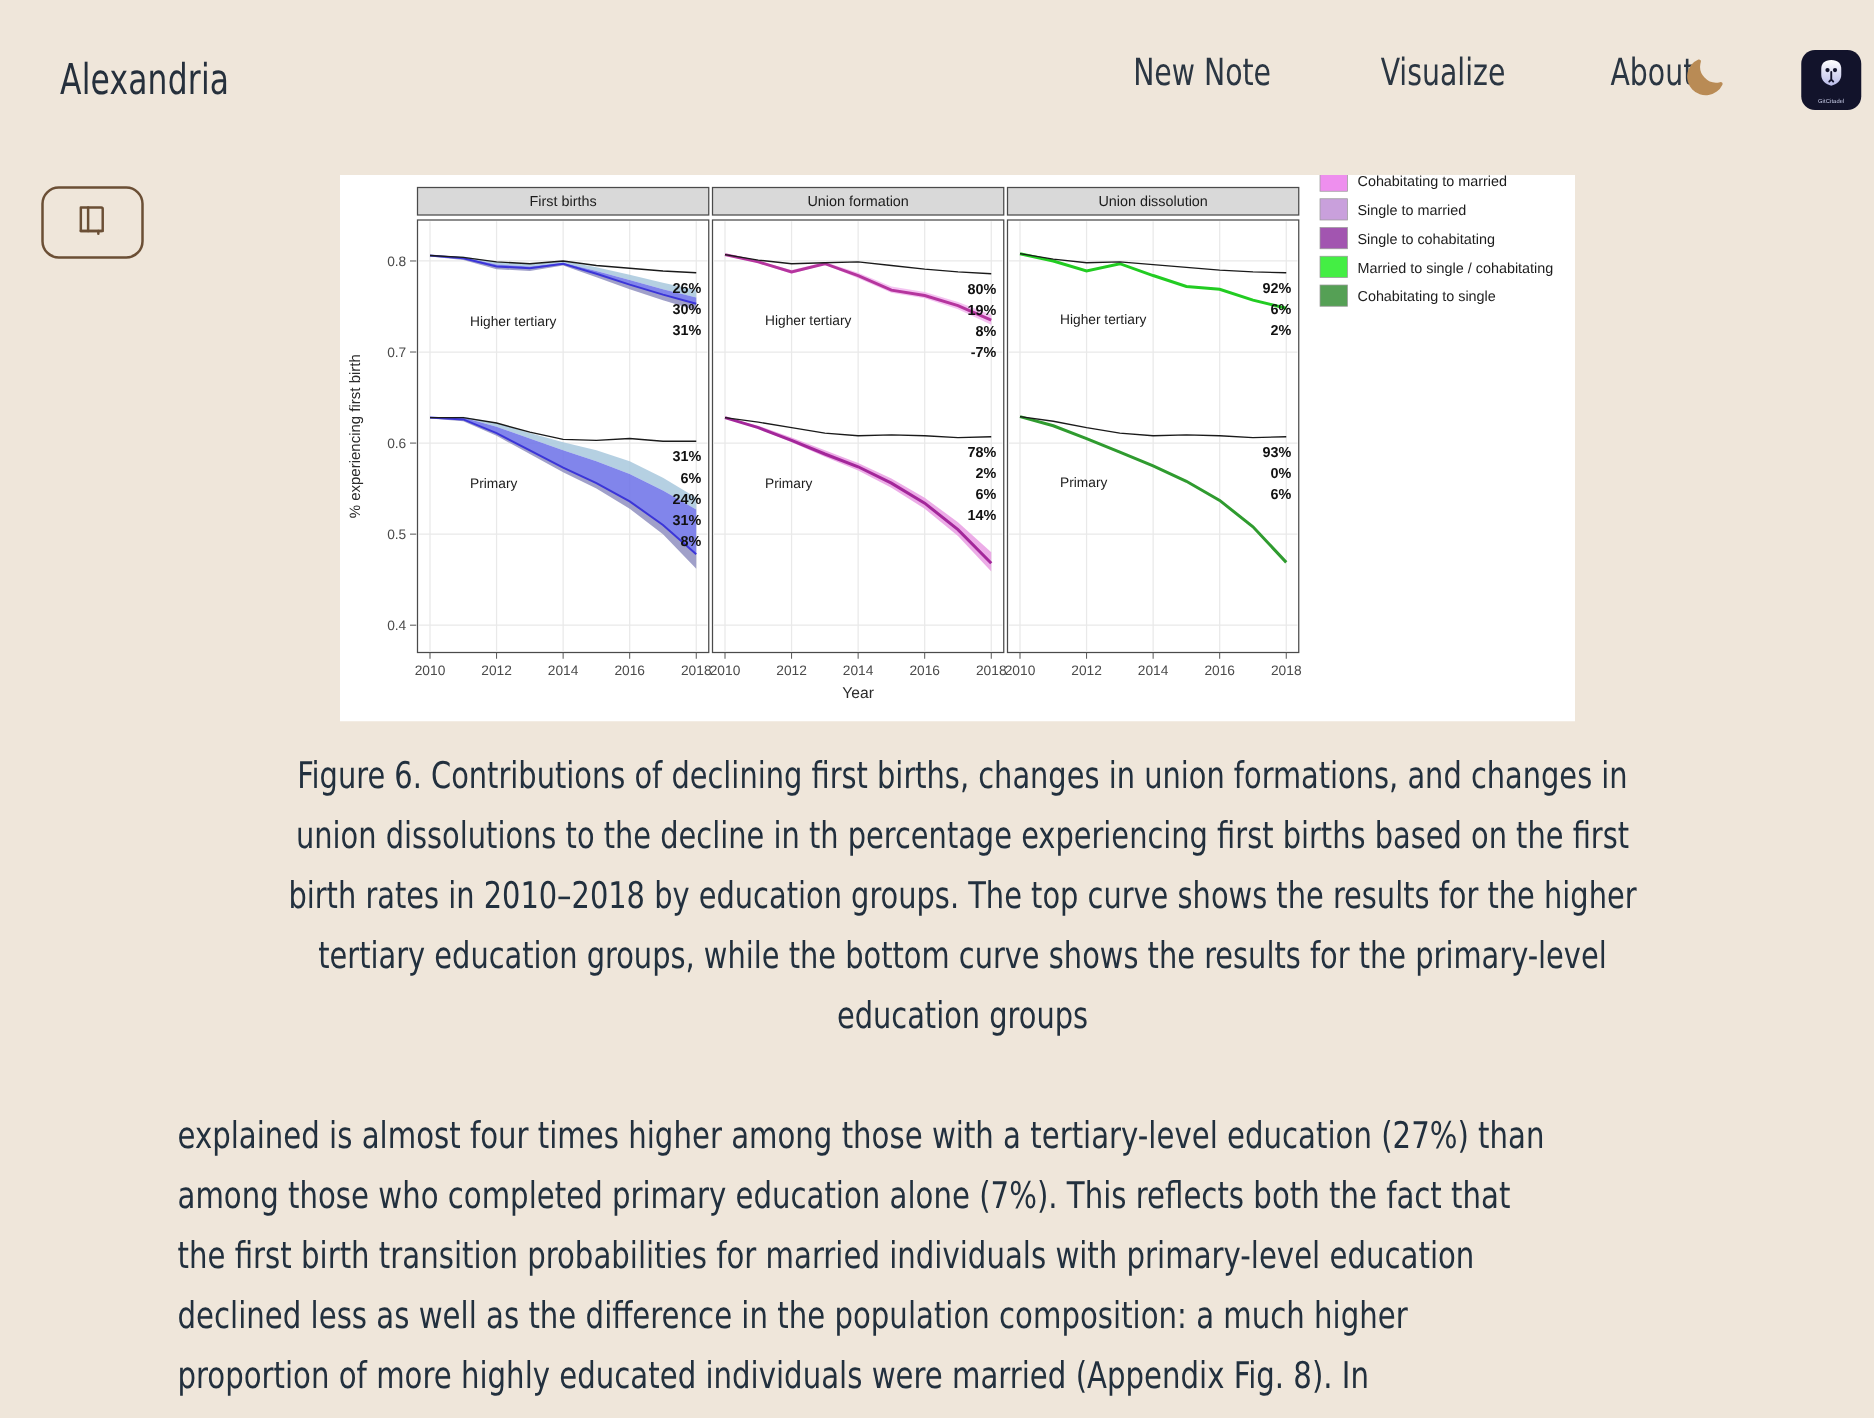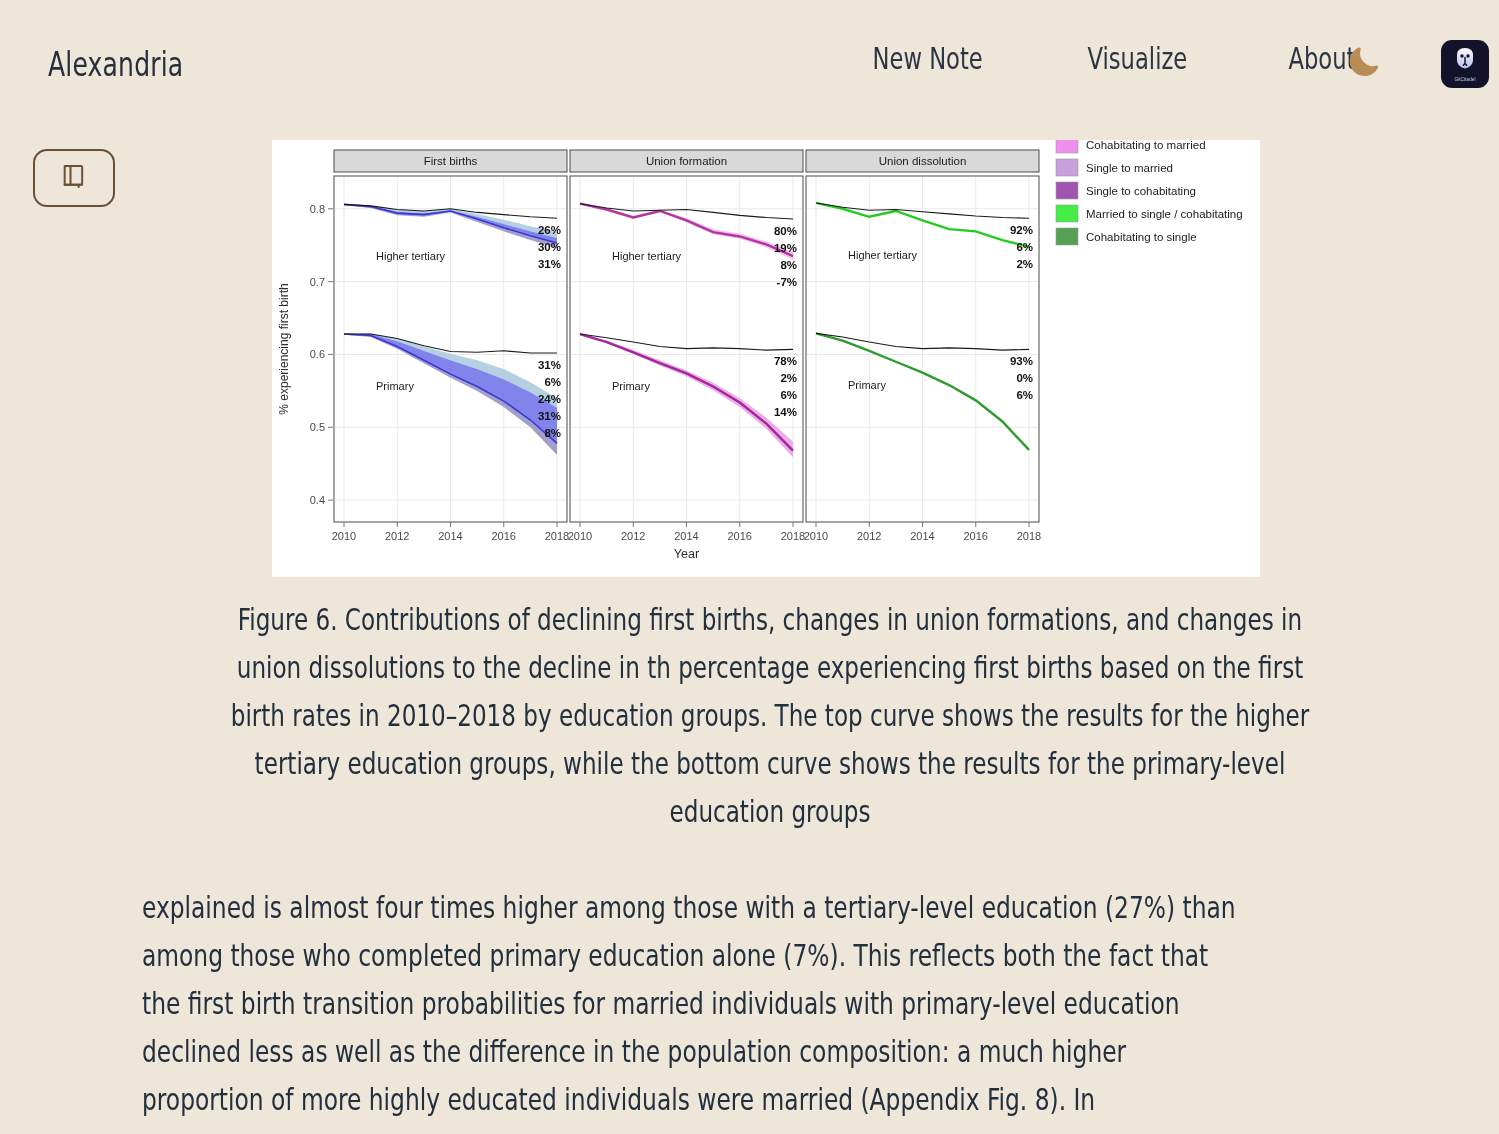--- a/index.html
+++ b/index.html
@@ -20,21 +20,21 @@
   }
   .brand {
     position: absolute; left: 33px; top: 44px;
     font-size: 34px; font-weight: 400;
     color: #26303c; letter-spacing: .2px;
     font-family: "DejaVu Sans Condensed", "Liberation Sans", sans-serif;
     transform: scaleX(.82); transform-origin: left center;
   }
   .nav-links {
     position: absolute; right: 118px; top: 41px;
-    display: flex; align-items: flex-start; gap: 17px;
+    display: flex; align-items: flex-start; gap: 0px;
   }
   .nav-link {
     font-size: 30px; color: #2b3642; text-decoration: none;
     padding: 0 34px; transform: scaleX(.84); white-space: nowrap;
     font-family: "DejaVu Sans Condensed", "Liberation Sans", sans-serif;
   }
   .moon-btn {
     position: absolute; right: 128px; top: 42px;
     width: 44px; height: 44px; display: flex;
     align-items: center; justify-content: center;

